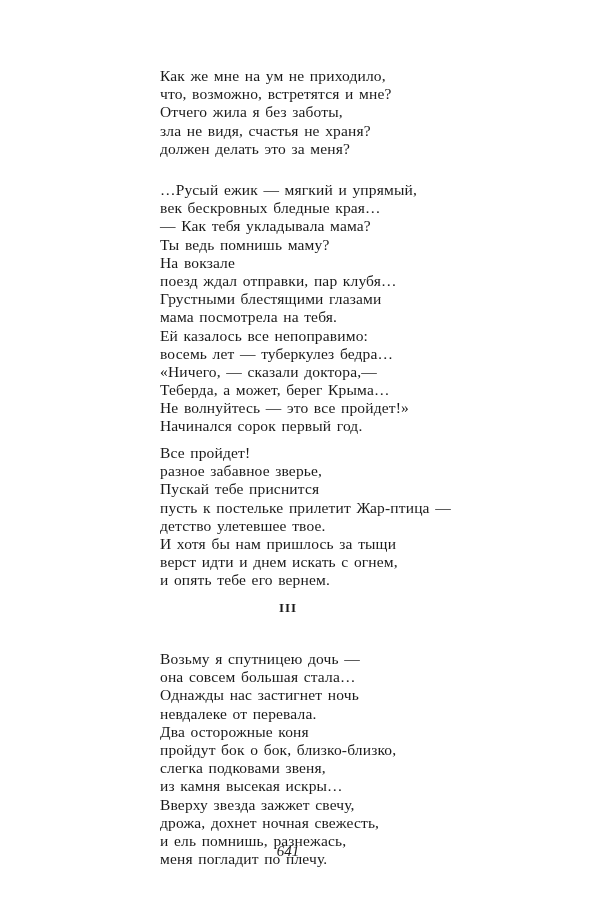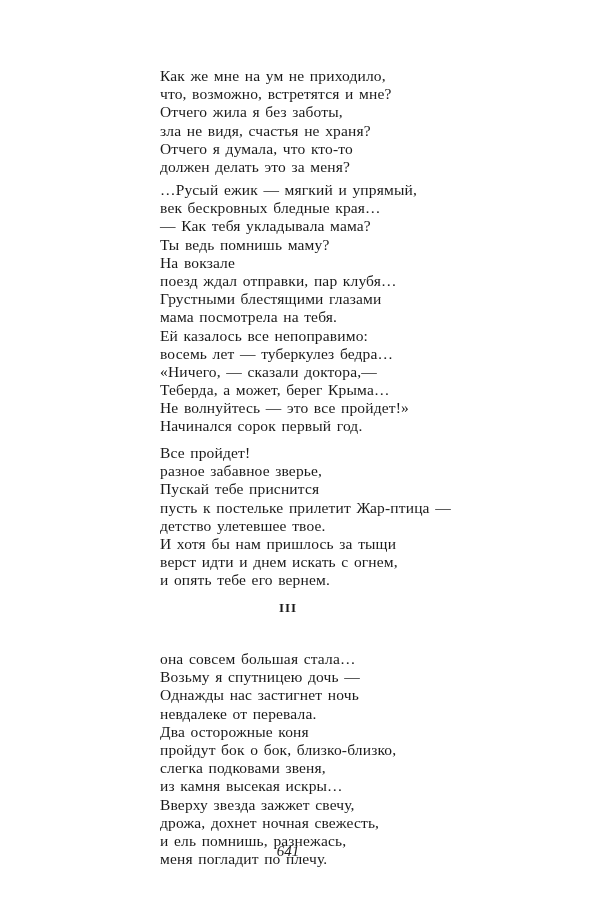--- a/index.html
+++ b/index.html
@@ -60,21 +60,20 @@
 </head>
 <body>
 
 <div class="page">
 
   <div class="stanza" style="top:51px;">
     <div class="line">Как же мне на ум не приходило,</div>
     <div class="line">что, возможно, встретятся и мне?</div>
     <div class="line">Отчего жила я без заботы,</div>
     <div class="line">зла не видя, счастья не храня?</div>
-    <div class="line">Отчего я думала, что кто-то</div>
     <div class="line">должен делать это за меня?</div>
   </div>
 
   <div class="stanza" style="top:165px;">
     <div class="line">…Русый ежик — мягкий и упрямый,</div>
     <div class="line">век бескровных бледные края…</div>
     <div class="line">— Как тебя укладывала мама?</div>
     <div class="line">Ты ведь помнишь маму?</div>
     <div class="line">На вокзале</div>
     <div class="line">поезд ждал отправки, пар клубя…</div>
@@ -95,22 +94,22 @@
     <div class="line">пусть к постельке прилетит Жар-птица —</div>
     <div class="line">детство улетевшее твое.</div>
     <div class="line">И хотя бы нам пришлось за тыщи</div>
     <div class="line">верст идти и днем искать с огнем,</div>
     <div class="line">и опять тебе его вернем.</div>
   </div>
 
   <div class="section-num">III</div>
 
   <div class="stanza" style="top:634px;">
+    <div class="line">Возьму я спутницею дочь —</div>
     <div class="line">она совсем большая стала…</div>
-    <div class="line">Возьму я спутницею дочь —</div>
     <div class="line">Однажды нас застигнет ночь</div>
     <div class="line">невдалеке от перевала.</div>
     <div class="line">Два осторожные коня</div>
     <div class="line">пройдут бок о бок, близко-близко,</div>
     <div class="line">слегка подковами звеня,</div>
     <div class="line">из камня высекая искры…</div>
     <div class="line">Вверху звезда зажжет свечу,</div>
     <div class="line">дрожа, дохнет ночная свежесть,</div>
     <div class="line">и ель помнишь, разнежась,</div>
     <div class="line">меня погладит по плечу.</div>

